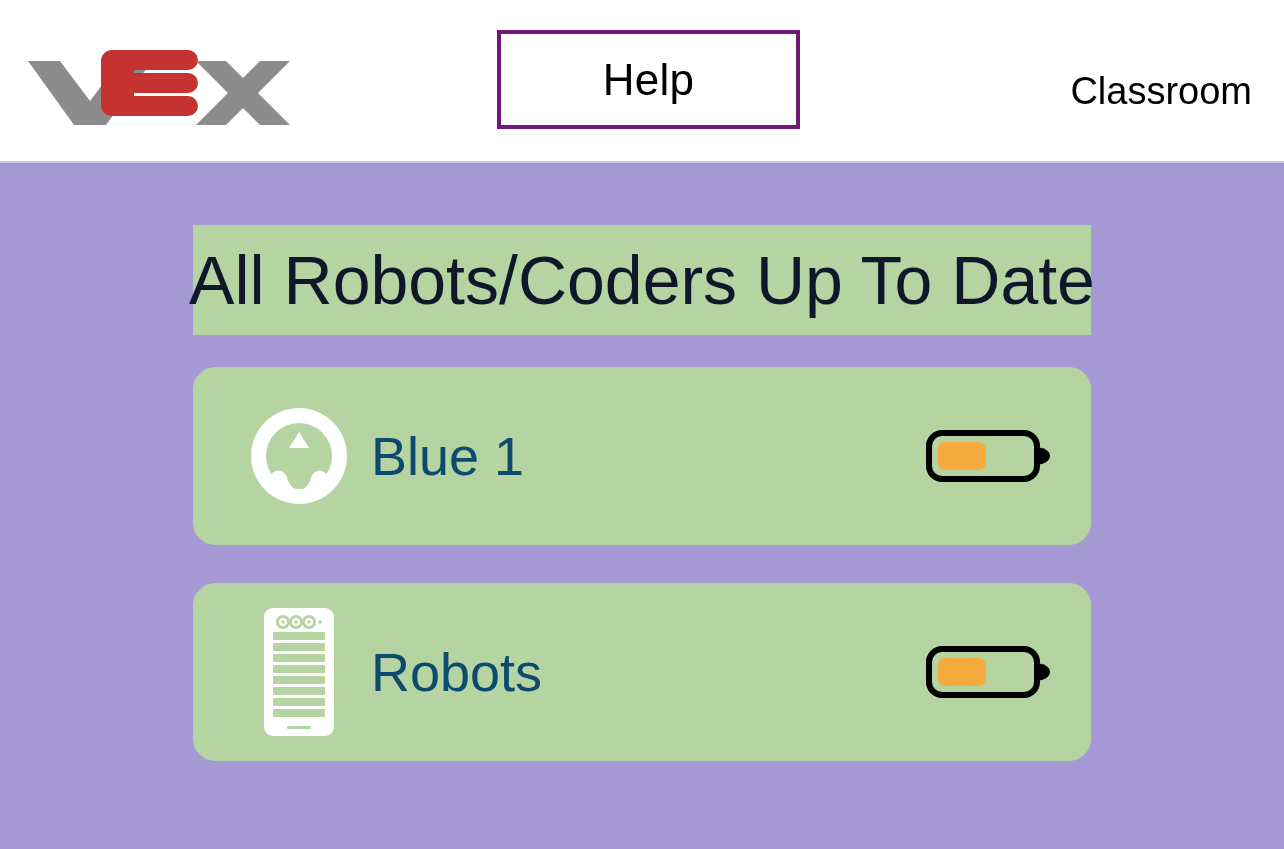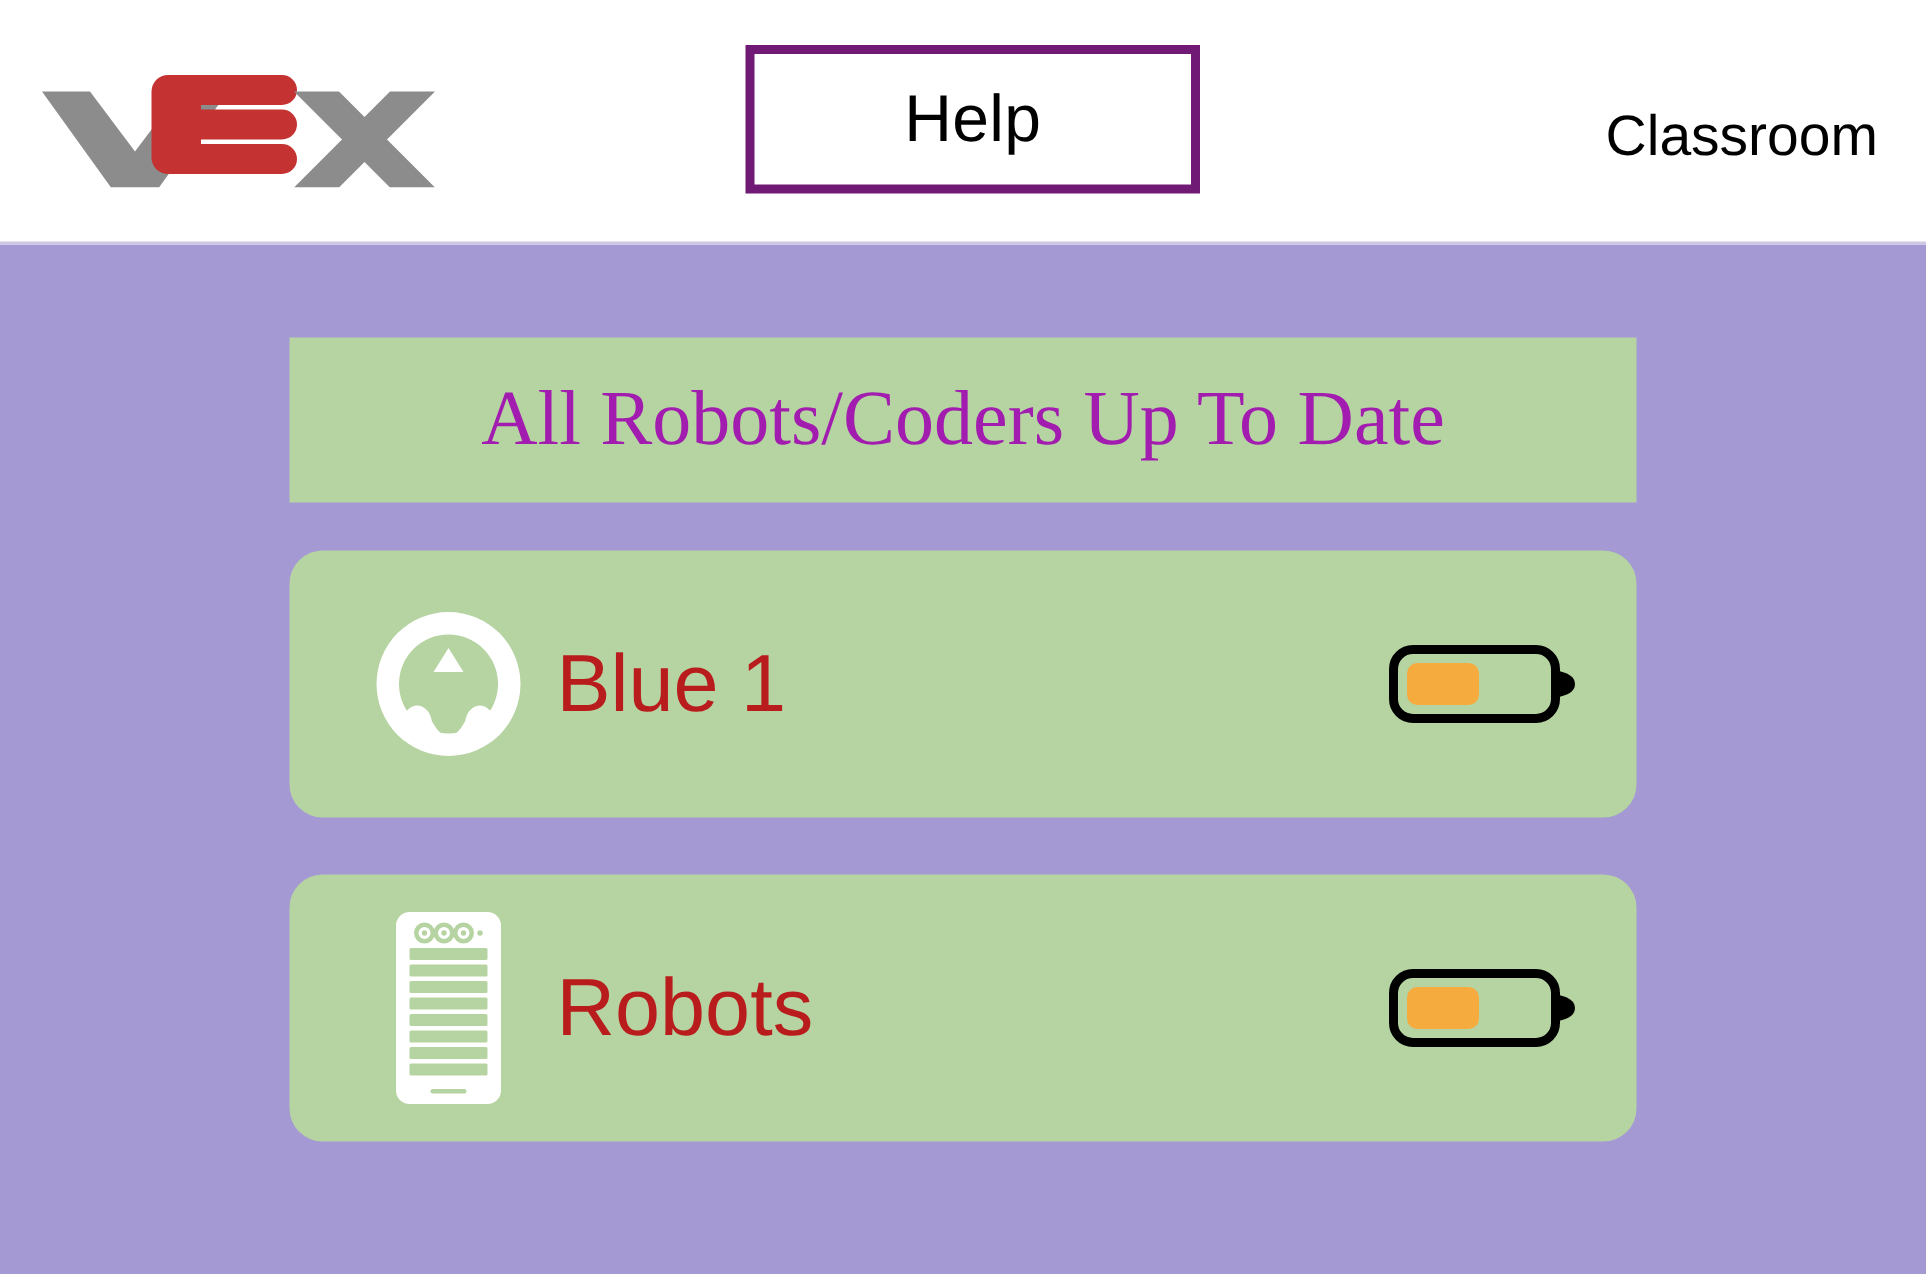--- a/index.html
+++ b/index.html
@@ -38,21 +38,21 @@
   .logo svg { display: block; width: 262px; height: 90px; }
 
   
   .help-btn {
     position: absolute;
     left: 497px;
     top: 30px;
     width: 303px;
     height: 99px;
     background: #ffffff;
-    border: 6px solid #701a75;
+    border: 4px solid #701a75;
     display: flex;
     align-items: center;
     justify-content: center;
     cursor: pointer;
   }
   .help-btn-label {
     font-size: 44px;
     color: #000000;
     line-height: 1;
     letter-spacing: 0.2px;
@@ -85,25 +85,24 @@
     left: 193px;
     top: 60px;
     width: 898px;
     height: 110px;
     background: #b6d3a2;
     display: flex;
     align-items: center;
     justify-content: center;
   }
   .status-banner-text {
-    font-size: 52px;
-    color: #a21caf;
+    font-size: 68px;
+    color: #0f172a;
     line-height: 1;
     white-space: nowrap;
-    font-family: Liberation Serif, serif;
   }
 
   
   .device-card {
     position: absolute;
     left: 193px;
     width: 898px;
     height: 178px;
     background: #b6d3a2;
     border-radius: 22px;
@@ -124,21 +123,21 @@
     display: flex;
     align-items: center;
     justify-content: center;
   }
   .device-icon svg { display: block; }
 
   .device-name {
     position: absolute;
     left: 178px;
     font-size: 54px;
-    color: #b91c1c;
+    color: #0c4a6e;
     line-height: 1;
     white-space: nowrap;
   }
 
   
   .battery {
     position: absolute;
     right: 40px;
     top: 50%;
     transform: translateY(-50%);

